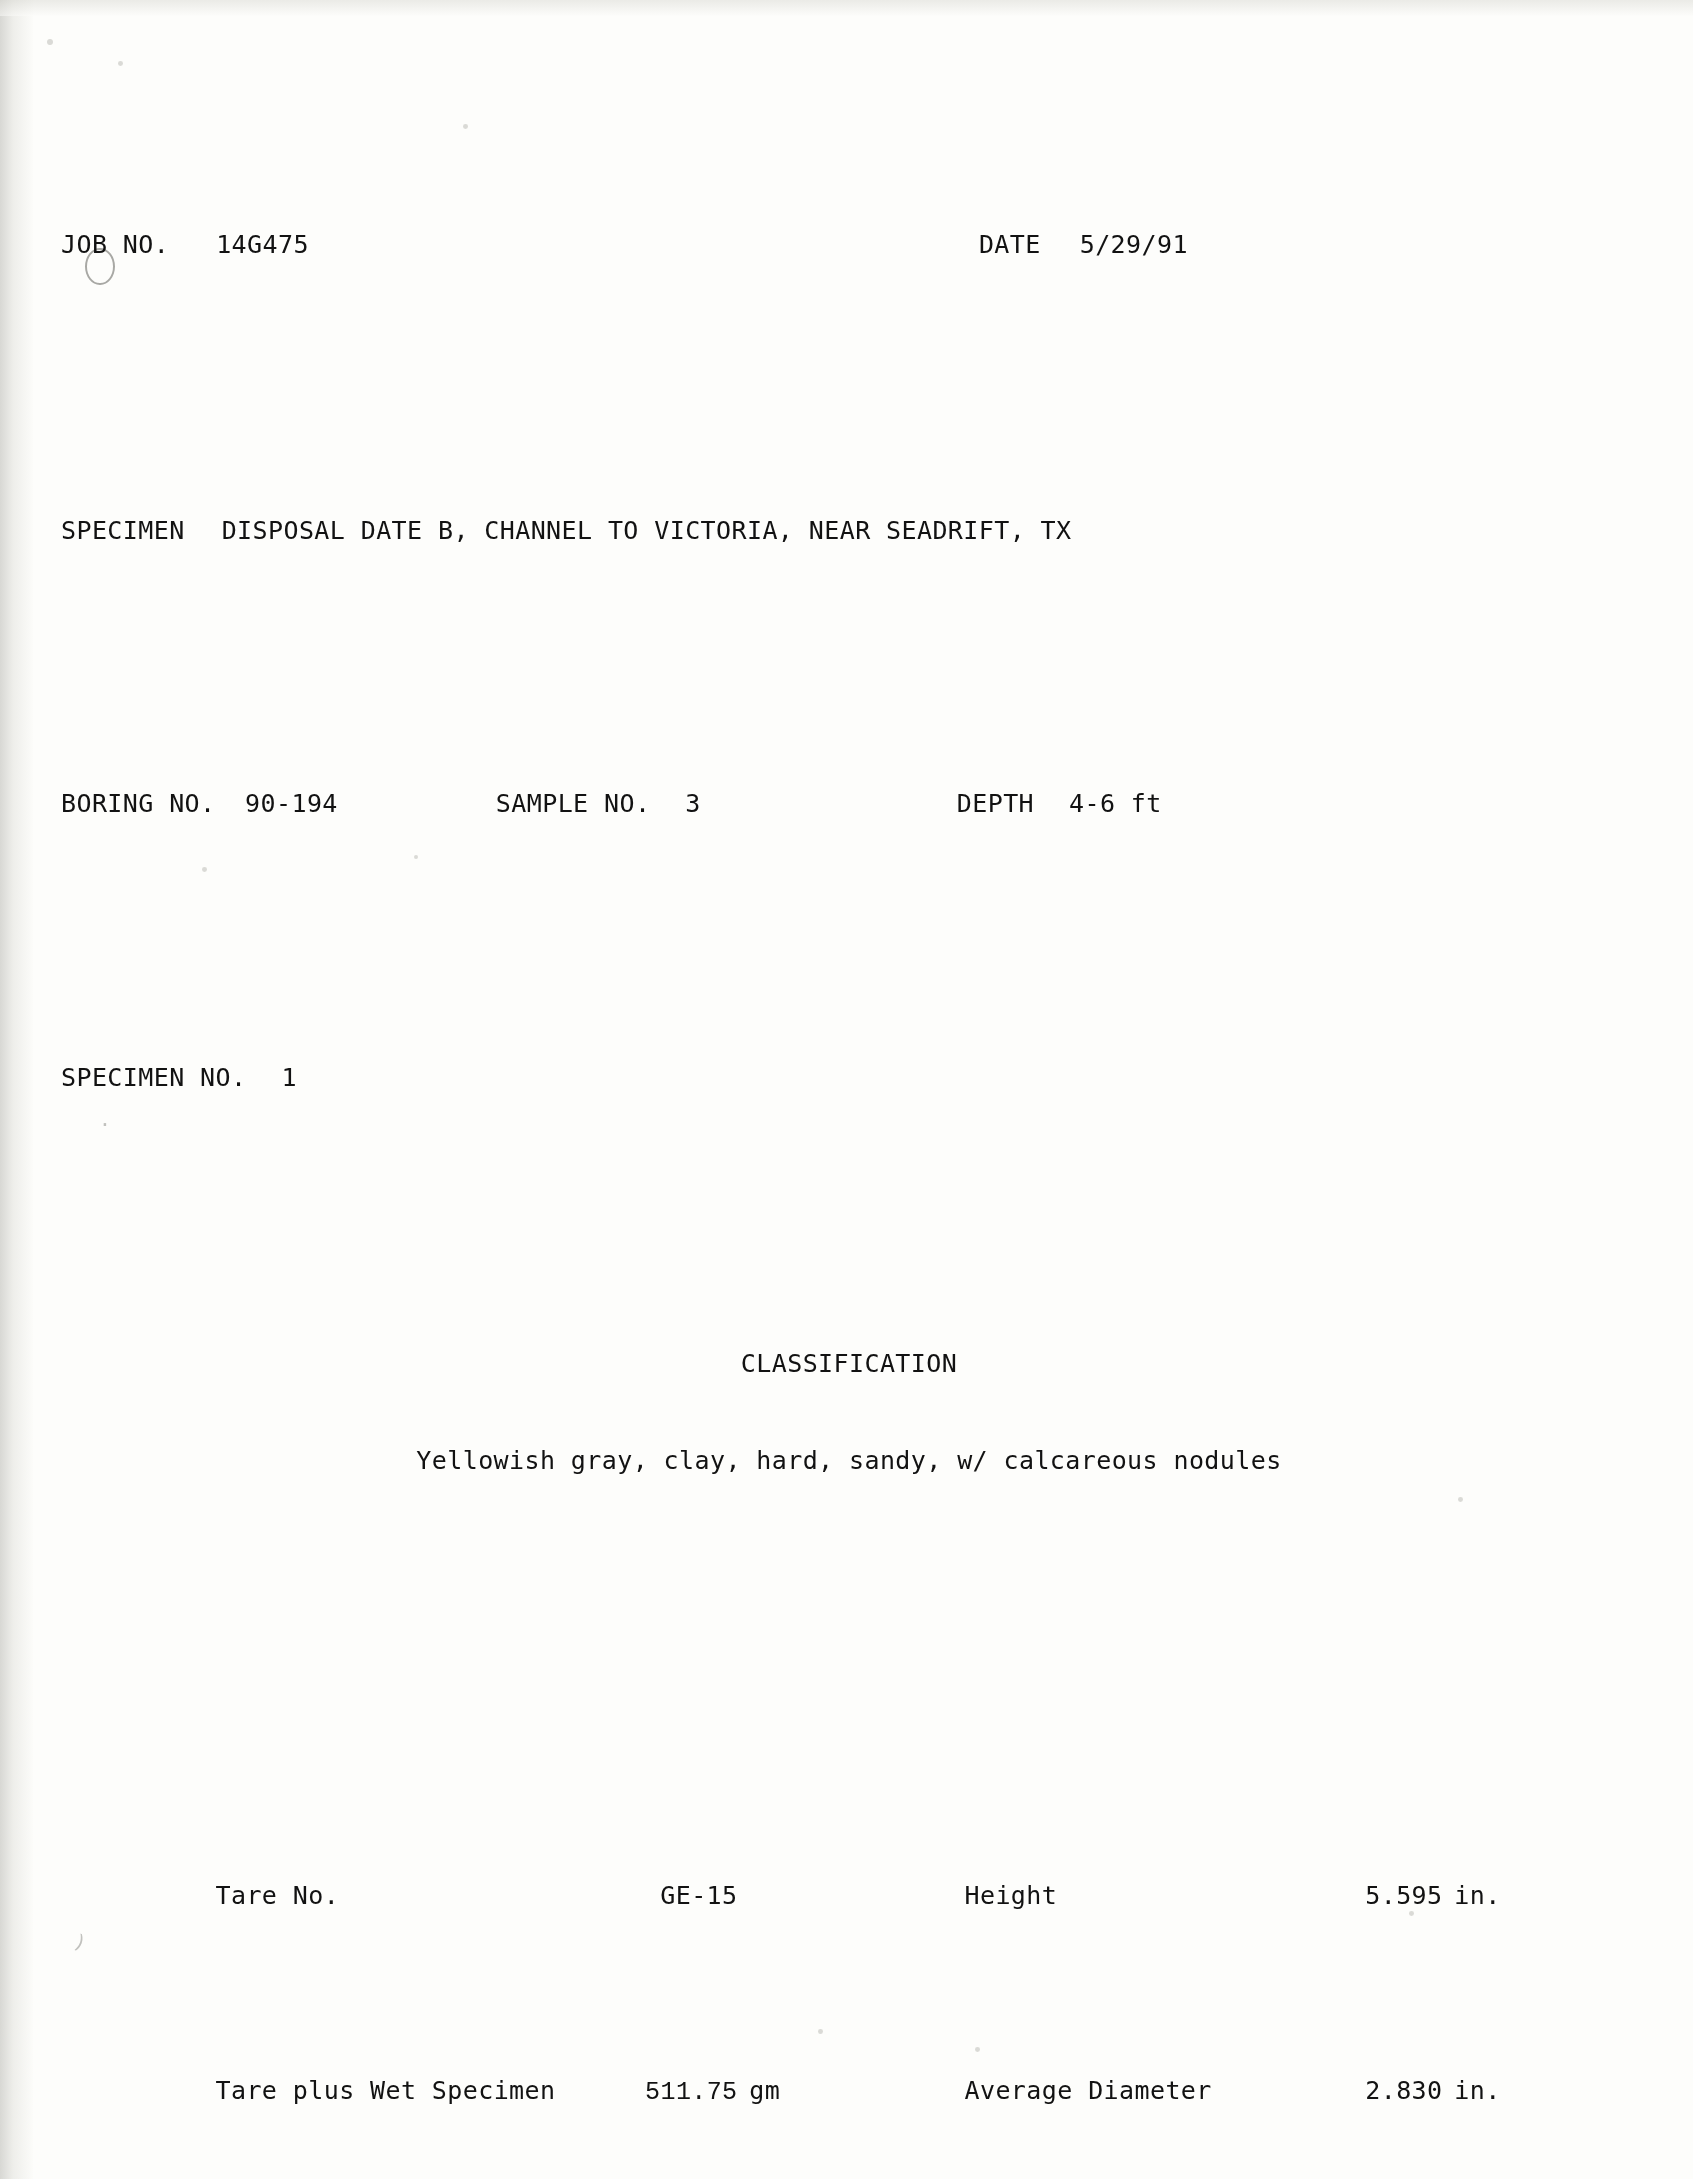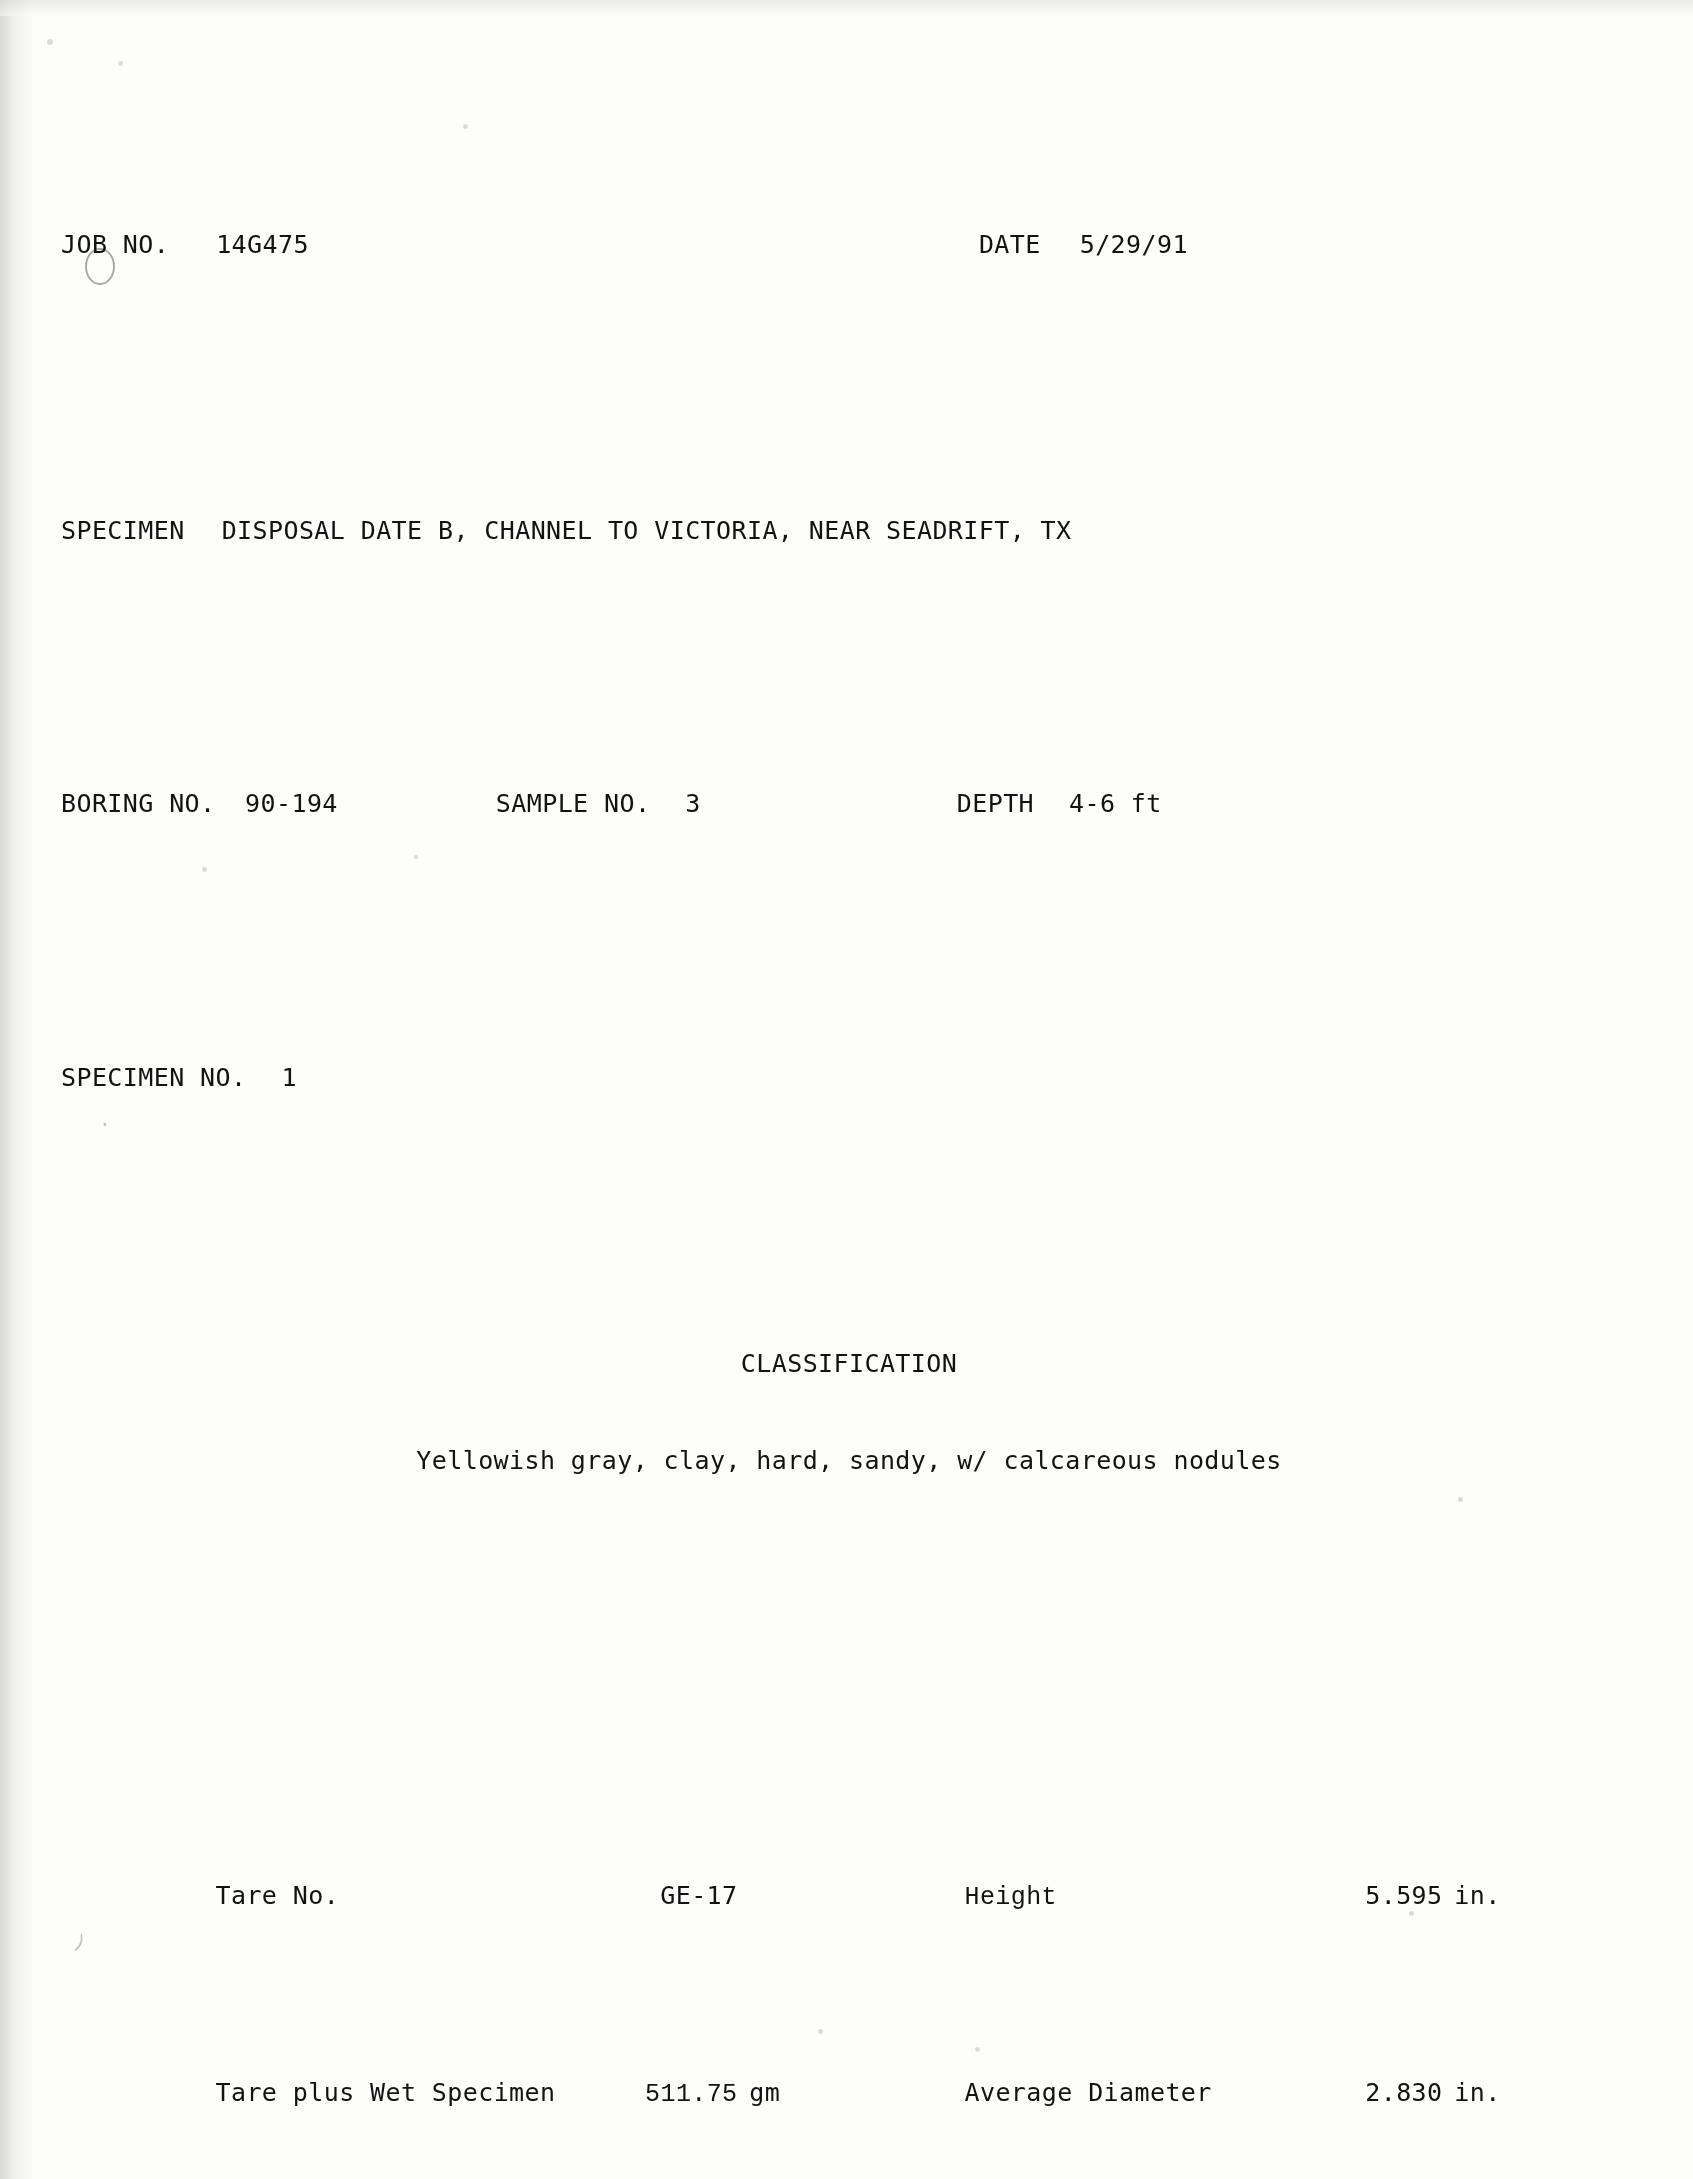--- a/index.html
+++ b/index.html
@@ -163,24 +163,24 @@
     <div class="row">CLASSIFICATION</div>
     <div class="row">Yellowish gray, clay, hard, sandy, w/ calcareous nodules</div>
 
     <div class="spacer-xl"></div>
 
     
     <div>
 
       <div class="two-col">
         <div class="left">
-          <span class="lbl" style="width:394px;">Tare No.</span><span class="num-r" style="width:128px;">GE-17</span><span style="display:inline-block;width:11.8px;"></span><span></span>
+          <span class="lbl" style="width:394px;">Tare No.</span><span class="num-r" style="width:128px;">GE-15</span><span style="display:inline-block;width:11.8px;"></span><span></span>
         </div>
         <div class="right">
-          <span class="lbl" style="width:355px;font-family:Liberation Mono, monospace;">Height</span><span class="num-r" style="width:123px;">5.595</span><span style="display:inline-block;width:11.8px;"></span><span>in.</span>
+          <span class="lbl" style="width:355px;">Height</span><span class="num-r" style="width:123px;">5.595</span><span style="display:inline-block;width:11.8px;"></span><span>in.</span>
         </div>
       </div>
 
       <div class="two-col">
         <div class="left">
           <span class="lbl" style="width:394px;">Tare plus Wet Specimen</span><span class="num-r" style="width:128px;font-family:Liberation Mono, monospace;">511.75</span><span style="display:inline-block;width:11.8px;"></span><span>gm</span>
         </div>
         <div class="right">
           <span class="lbl" style="width:355px;">Average Diameter</span><span class="num-r" style="width:123px;">2.830</span><span style="display:inline-block;width:11.8px;"></span><span>in.</span>
         </div>

